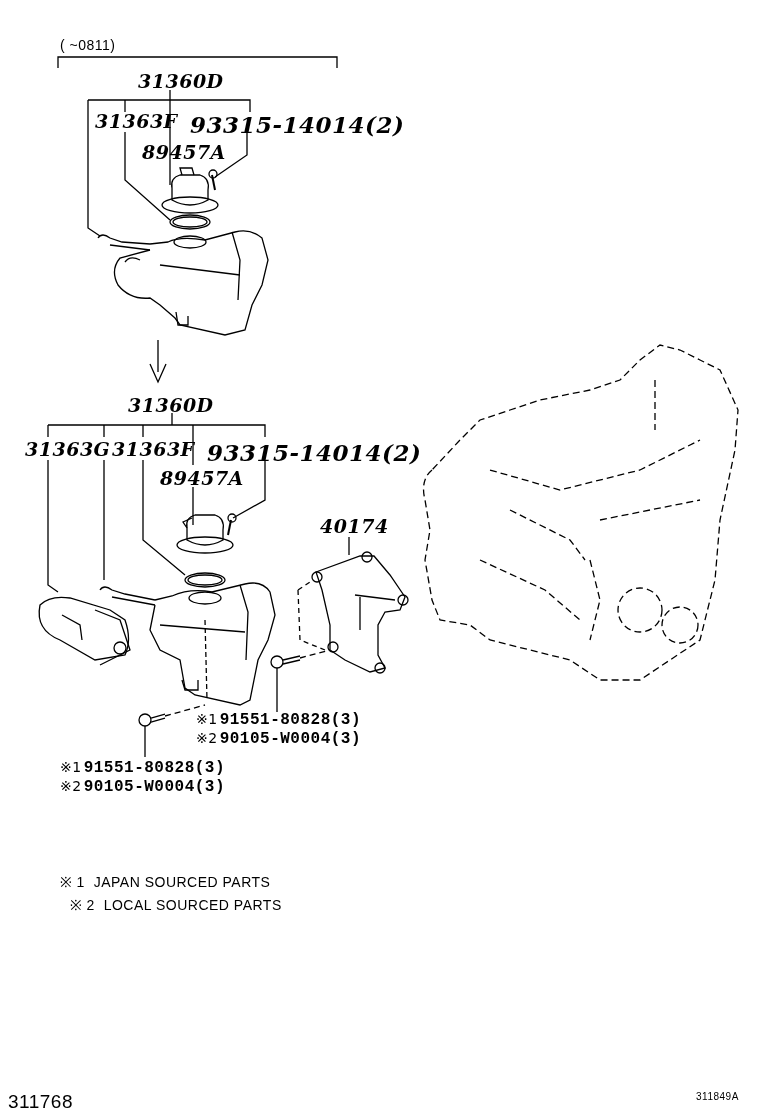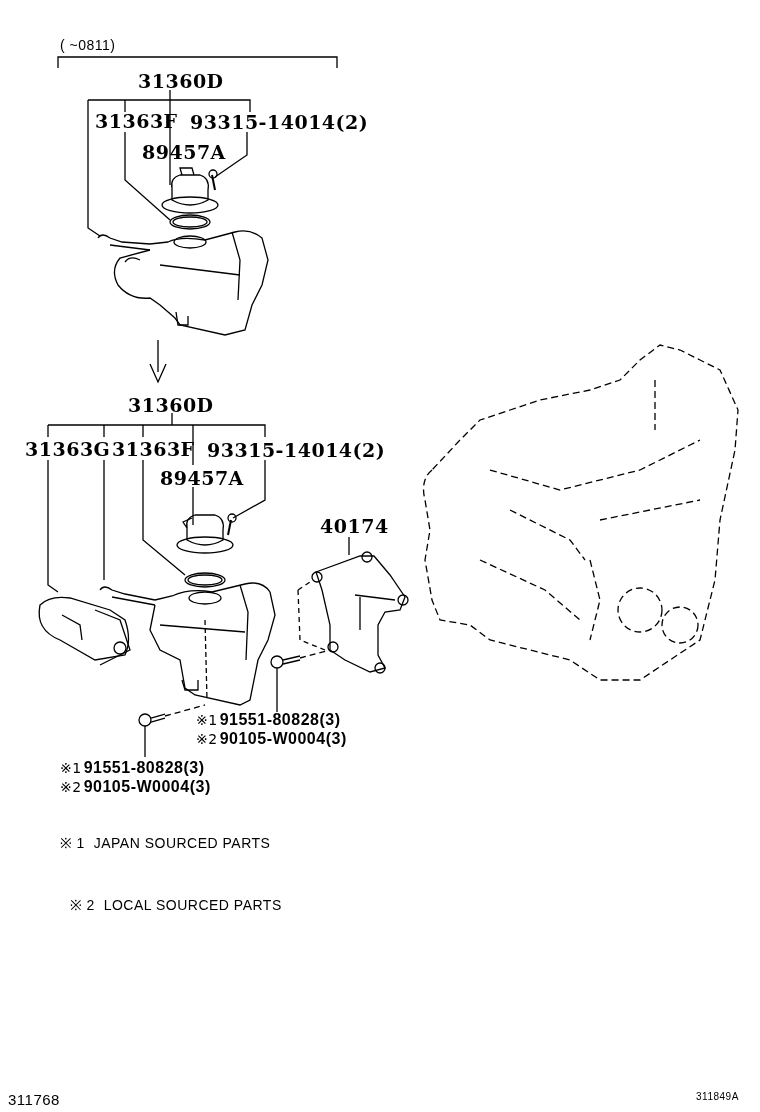--- a/index.html
+++ b/index.html
@@ -1,21 +1,21 @@
 <!DOCTYPE html>
 <html><head>
 <meta charset="utf-8">
 <style>
   html, body { margin:0; padding:0; background:#ffffff; }
   body { width:760px; height:1112px; position:relative; overflow:hidden; font-family:"DejaVu Sans Mono", monospace; color:#000; }
-  .lbl { position:absolute; font-family:"DejaVu Serif", serif; font-weight:bold; font-size:19px; letter-spacing:0.5px; white-space:nowrap; line-height:1; }
-  .lbl.sm { font-size:19px; }
+  .lbl { position:absolute; font-family:"DejaVu Serif", serif; font-weight:bold; font-size:19px; letter-spacing:0.5px; white-space:nowrap; line-height:1;font-style:italic; }
+  .lbl.sm { font-size:23px; }
   .note { position:absolute; font-family:"Liberation Sans", sans-serif; font-size:14px; white-space:nowrap; line-height:1; letter-spacing:0.5px; }
   .mark { font-weight:normal; font-family:"DejaVu Sans", sans-serif; font-size:14px; margin-right:2px; }
-  .pn { font-family:Liberation Sans, sans-serif; font-weight:bold; font-size:16px; }
+  .pn { font-family:Liberation Mono, monospace; font-weight:bold; font-size:16px; }
   svg { position:absolute; left:0; top:0; }
 </style>
 </head>
 <body>
 
 <svg width="760" height="1112" viewBox="0 0 760 1112" fill="none" stroke="#000" stroke-width="1.3">
 
   <path d="M58 68 V57 H337 V68"></path>
 
   <path d="M170 90 V100"></path>
@@ -138,17 +138,17 @@
 <div class="lbl" style="left:160px;top:469px;">89457A</div>
 
 <div class="lbl" style="left:320px;top:517px;">40174</div>
 
 <div class="note" style="left:196px;top:712px;"><span class="mark">※1</span><span class="pn">91551-80828(3)</span></div>
 <div class="note" style="left:196px;top:731px;"><span class="mark">※2</span><span class="pn">90105-W0004(3)</span></div>
 
 <div class="note" style="left:60px;top:760px;"><span class="mark">※1</span><span class="pn">91551-80828(3)</span></div>
 <div class="note" style="left:60px;top:779px;"><span class="mark">※2</span><span class="pn">90105-W0004(3)</span></div>
 
-<div class="note" style="left:60px;top:836px;"><span>※ 1</span>&nbsp;&nbsp;<span>JAPAN SOURCED PARTS</span></div>
+<div class="note" style="left:60px;top:875px;"><span>※ 1</span>&nbsp;&nbsp;<span>JAPAN SOURCED PARTS</span></div>
 <div class="note" style="left:70px;top:898px;"><span>※ 2</span>&nbsp;&nbsp;<span>LOCAL SOURCED PARTS</span></div>
 
-<div class="note" style="left:8px;top:1092px;font-size:15px;">311768</div>
+<div class="note" style="left:8px;top:1092px;font-size:19px;">311768</div>
 <div class="note" style="left:696px;top:1092px;font-size:10px;">311849A</div>
 
 </body></html>

